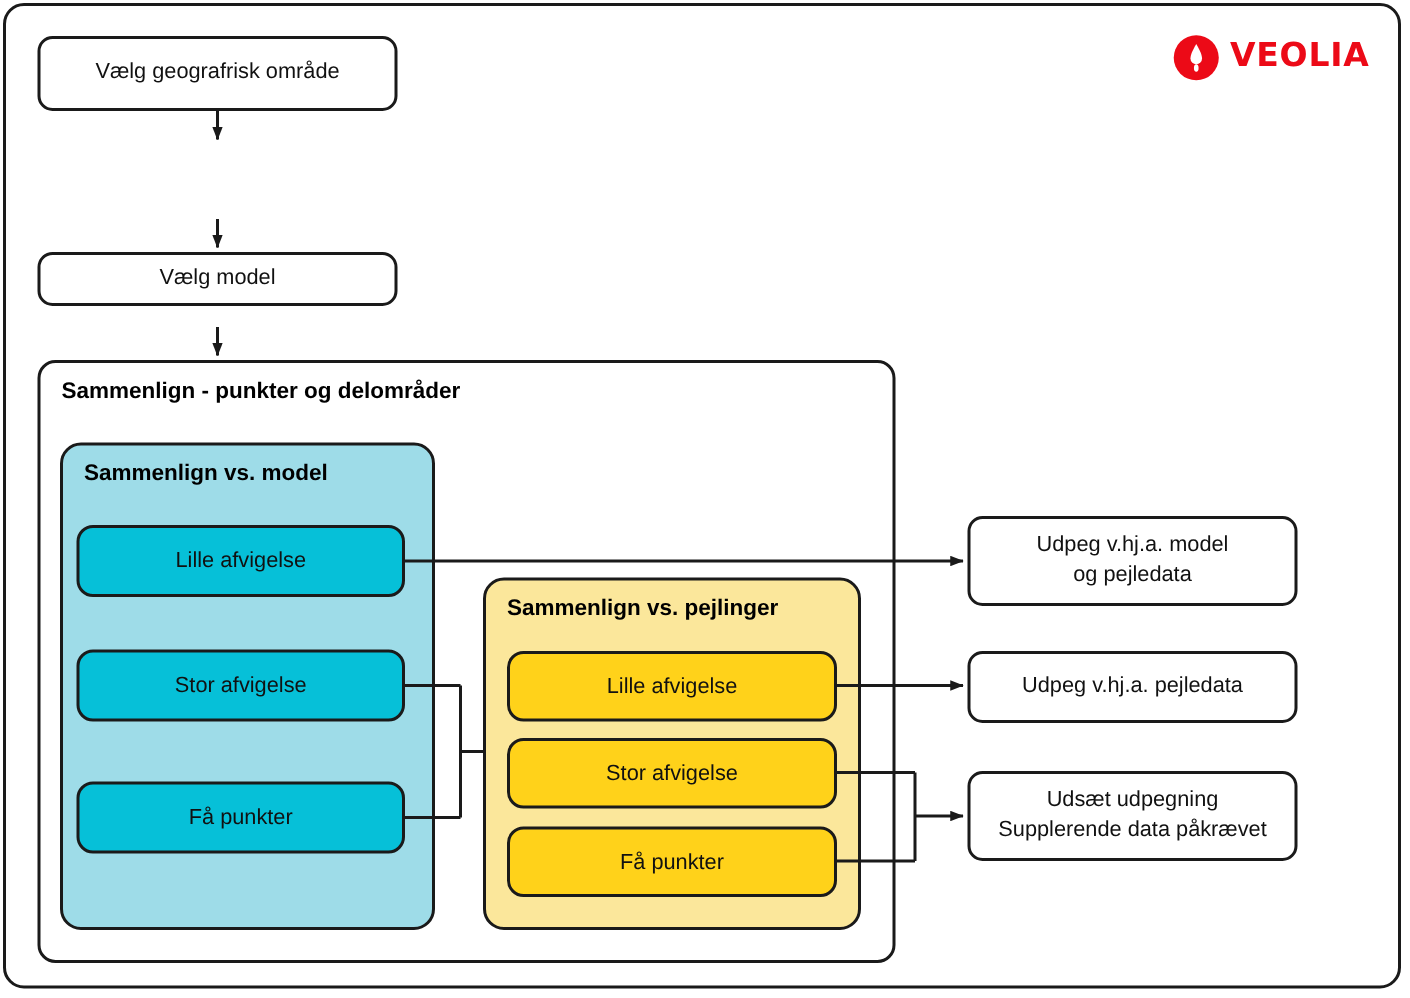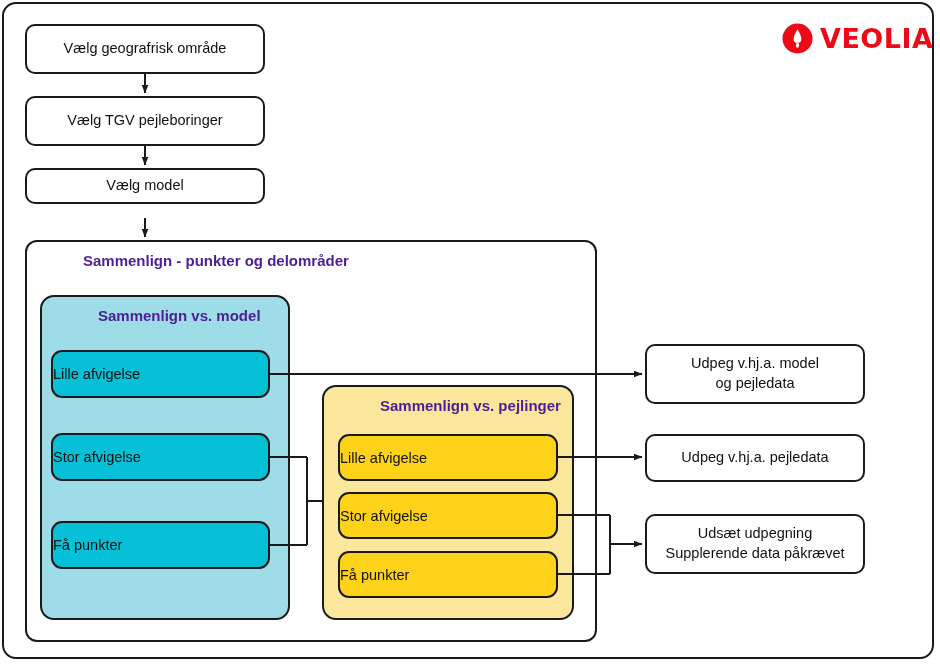--- a/index.html
+++ b/index.html
@@ -43,21 +43,21 @@
     gap: 7px;
   }
   .logo-mark {
     width: 31px;
     height: 31px;
     flex: 0 0 auto;
   }
   .logo-text {
     font-family: "DejaVu Sans", sans-serif;
     font-weight: 700;
-    font-size: 27px;
+    font-size: 22px;
     letter-spacing: 0.5px;
     color: #ec0a17;
     line-height: 1;
   }
   
   .pbox {
     position: absolute;
     box-sizing: border-box;
     background: #ffffff;
     border: 2px solid #1a1a1a;
@@ -77,42 +77,42 @@
     box-sizing: border-box;
     border: 2px solid #1a1a1a;
     border-radius: 12px;
   }
   .group > .group-title {
     position: absolute;
     left: 14px;
     top: 10px;
     font-size: 15px;
     font-weight: 700;
-    color: #4c1d95;
+    color: #000000;
     white-space: nowrap;
-    margin-left: 42px;
   }
   #group-main {
     background: #ffffff;
   }
   #group-blue {
     background: #9edce8;
     border-radius: 14px;
   }
   #group-yellow {
     background: #fbe79b;
     border-radius: 14px;
   }
   .cbox {
     position: absolute;
     box-sizing: border-box;
     border: 2px solid #1a1a1a;
     border-radius: 11px;
     display: flex;
     align-items: center;
+    justify-content: center;
     text-align: center;
     font-size: 14.5px;
     color: #111111;
   }
   .cbox.blue { background: #06c0d8; }
   .cbox.yellow { background: #ffd21a; }
 
   
   #wires {
     position: absolute;
@@ -141,23 +141,20 @@
       <path d="M32 13 C27 22 24 28 24 33 a8 8 0 0 0 16 0 c0 -5 -3 -11 -8 -20 z" fill="#ffffff"></path>
       <ellipse cx="32" cy="46" rx="3.2" ry="5.2" fill="#ffffff"></ellipse>
     </svg>
     <div class="logo-text">VEOLIA</div>
   </div>
 
   <div class="pbox" style="left:25px; top:24px; width:240px; height:50px;">
     <span>Vælg geografrisk område</span>
   </div>
 
-  <div class="pbox" style="left:25px; top:96px; width:240px; height:50px;">
-    <span>Vælg TGV pejleboringer</span>
-  </div>
 
   <div class="pbox" style="left:25px; top:168px; width:240px; height:36px;">
     <span>Vælg model</span>
   </div>
 
   <div class="group" id="group-main" style="left:25px; top:240px; width:572px; height:402px;">
     <div class="group-title">Sammenlign - punkter og delområder</div>
   </div>
 
   <div class="group" id="group-blue" style="left:40px; top:295px; width:250px; height:325px;">

